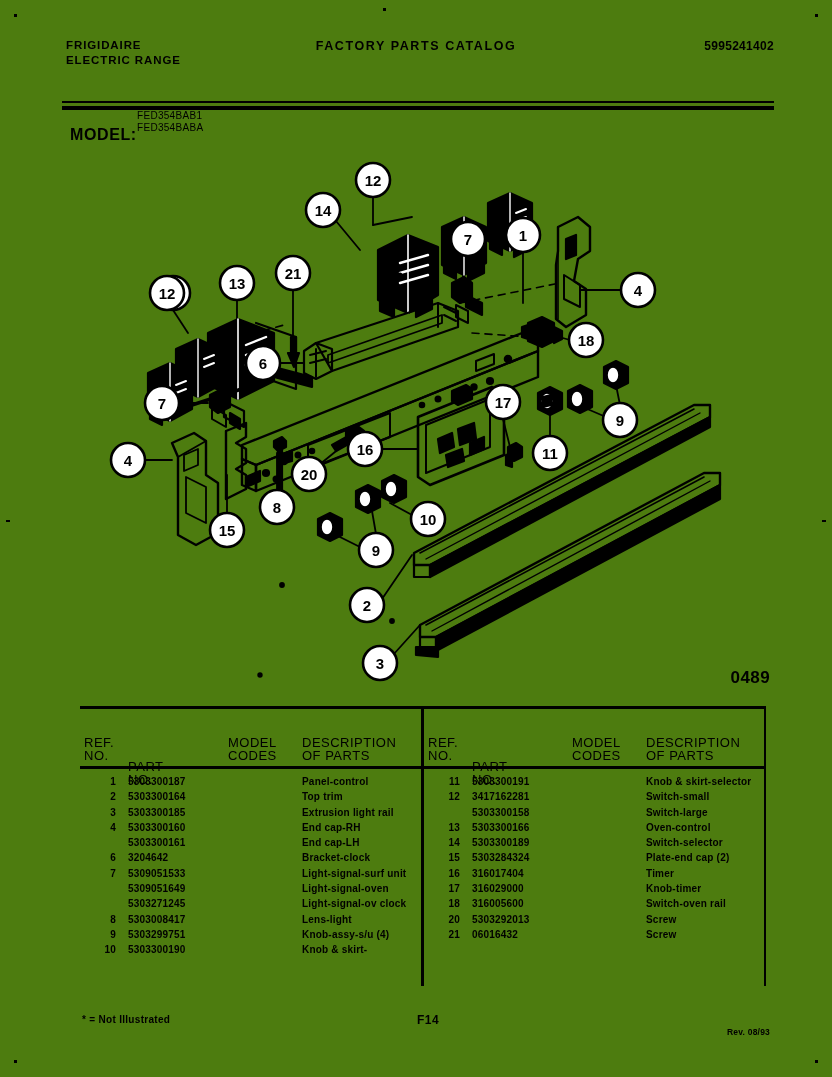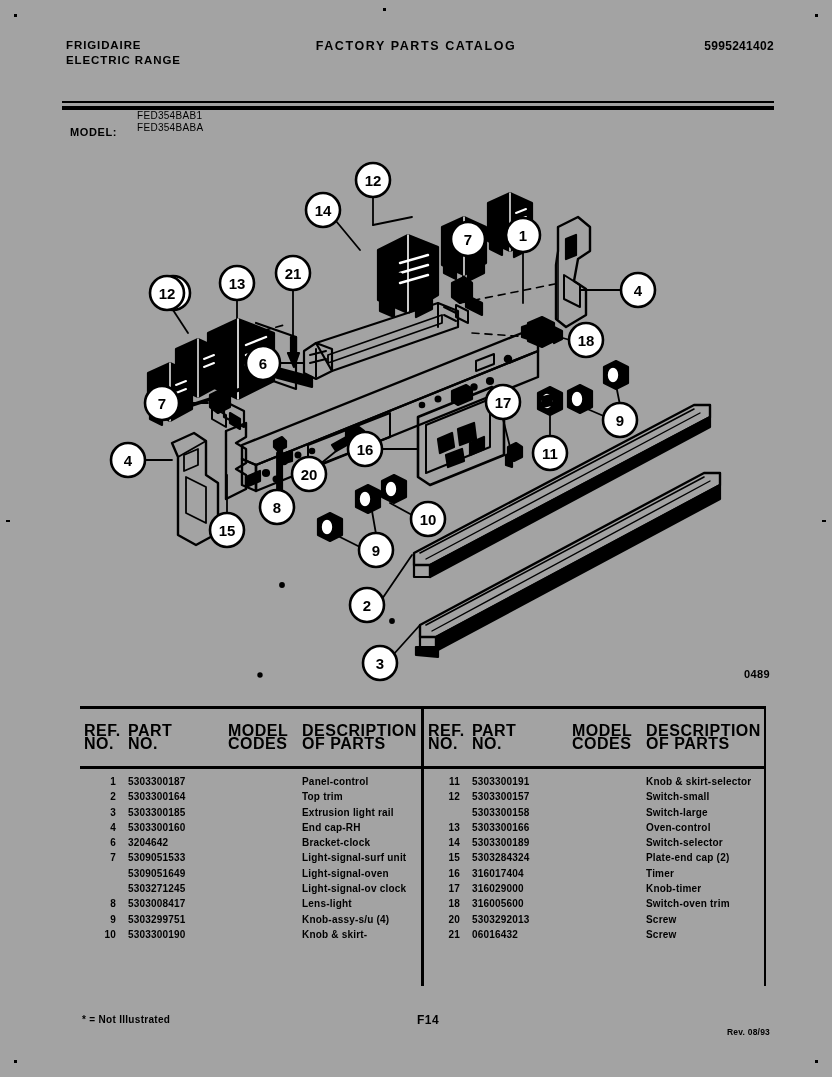--- a/index.html
+++ b/index.html
@@ -8,21 +8,21 @@
     background: #ffffff;
   }
   body {
     font-family: "Liberation Sans", sans-serif;
     color: #000000;
   }
   #page {
     position: relative;
     width: 832px;
     height: 1077px;
-    background: #a3a3a3;
+    background: #4d7c0f;
     overflow: hidden;
   }
 
   
   .corner-mark {
     position: absolute;
     background: #000;
   }
 
   
@@ -66,21 +66,21 @@
     right: 58px;
     top: 106px;
     height: 4px;
     background: #000;
   }
 
   .model-label {
     position: absolute;
     left: 70px;
     top: 126px;
-    font-size: 11px;
+    font-size: 16px;
     font-weight: bold;
     letter-spacing: 0.6px;
   }
   .model-values {
     position: absolute;
     left: 137px;
     top: 110px;
     font-size: 10px;
     font-weight: normal;
     line-height: 12px;
@@ -94,21 +94,21 @@
     top: 155px;
     width: 720px;
     height: 540px;
   }
   #diagram svg { display: block; }
 
   .datecode {
     position: absolute;
     right: 62px;
     top: 668px;
-    font-size: 11px;
+    font-size: 17px;
     font-weight: bold;
     letter-spacing: 0.4px;
   }
 
   
   #parts-table {
     position: absolute;
     left: 80px;
     top: 706px;
     width: 686px;
@@ -149,28 +149,28 @@
     position: absolute;
     top: 0;
     width: 341px;
     height: 280px;
   }
   .half.left  { left: 0; }
   .half.right { left: 344px; }
 
   .col-head {
     position: absolute;
-    top: 18px;
-    font-size: 16px;
-    font-weight: bold;
+    top: 30px;
+    font-size: 13px;
+    font-weight: normal;
     line-height: 13px;
     letter-spacing: 0.5px;
   }
   .ch-ref   { left: 4px; }
-  .ch-part  { left: 48px; }
+  .ch-part  { left: 48px; margin-top: 24px; }
   .ch-model { left: 148px; }
   .ch-desc  { left: 222px; }
 
   .rows {
     position: absolute;
     top: 70px;
     left: 0;
     width: 100%;
   }
   .prow {
@@ -659,20 +659,26 @@
             <span class="model"></span>
             <span class="desc">Extrusion light rail</span>
           </div>
           <div class="prow">
             <span class="ref">4</span>
             <span class="part">5303300160</span>
             <span class="model"></span>
             <span class="desc">End cap-RH</span>
           </div>
           <div class="prow">
+            <span class="ref"></span>
+            <span class="part">5303300161</span>
+            <span class="model"></span>
+            <span class="desc">End cap-LH</span>
+          </div>
+          <div class="prow">
             <span class="ref">6</span>
             <span class="part">3204642</span>
             <span class="model"></span>
             <span class="desc">Bracket-clock</span>
           </div>
           <div class="prow">
             <span class="ref">7</span>
             <span class="part">5309051533</span>
             <span class="model"></span>
             <span class="desc">Light-signal-surf unit</span>
@@ -729,21 +735,21 @@
       </div>
       <div class="rows" id="rows-right">
           <div class="prow">
             <span class="ref">11</span>
             <span class="part">5303300191</span>
             <span class="model"></span>
             <span class="desc">Knob &amp; skirt-selector</span>
           </div>
           <div class="prow">
             <span class="ref">12</span>
-            <span class="part">5303300157</span>
+            <span class="part">3417162281</span>
             <span class="model"></span>
             <span class="desc">Switch-small</span>
           </div>
           <div class="prow">
             <span class="ref"></span>
             <span class="part">5303300158</span>
             <span class="model"></span>
             <span class="desc">Switch-large</span>
           </div>
           <div class="prow">
@@ -773,21 +779,21 @@
           <div class="prow">
             <span class="ref">17</span>
             <span class="part">316029000</span>
             <span class="model"></span>
             <span class="desc">Knob-timer</span>
           </div>
           <div class="prow">
             <span class="ref">18</span>
             <span class="part">316005600</span>
             <span class="model"></span>
-            <span class="desc">Switch-oven  trim</span>
+            <span class="desc">Switch-oven  rail</span>
           </div>
           <div class="prow">
             <span class="ref">20</span>
             <span class="part">5303292013</span>
             <span class="model"></span>
             <span class="desc">Screw</span>
           </div>
           <div class="prow">
             <span class="ref">21</span>
             <span class="part">06016432</span>

